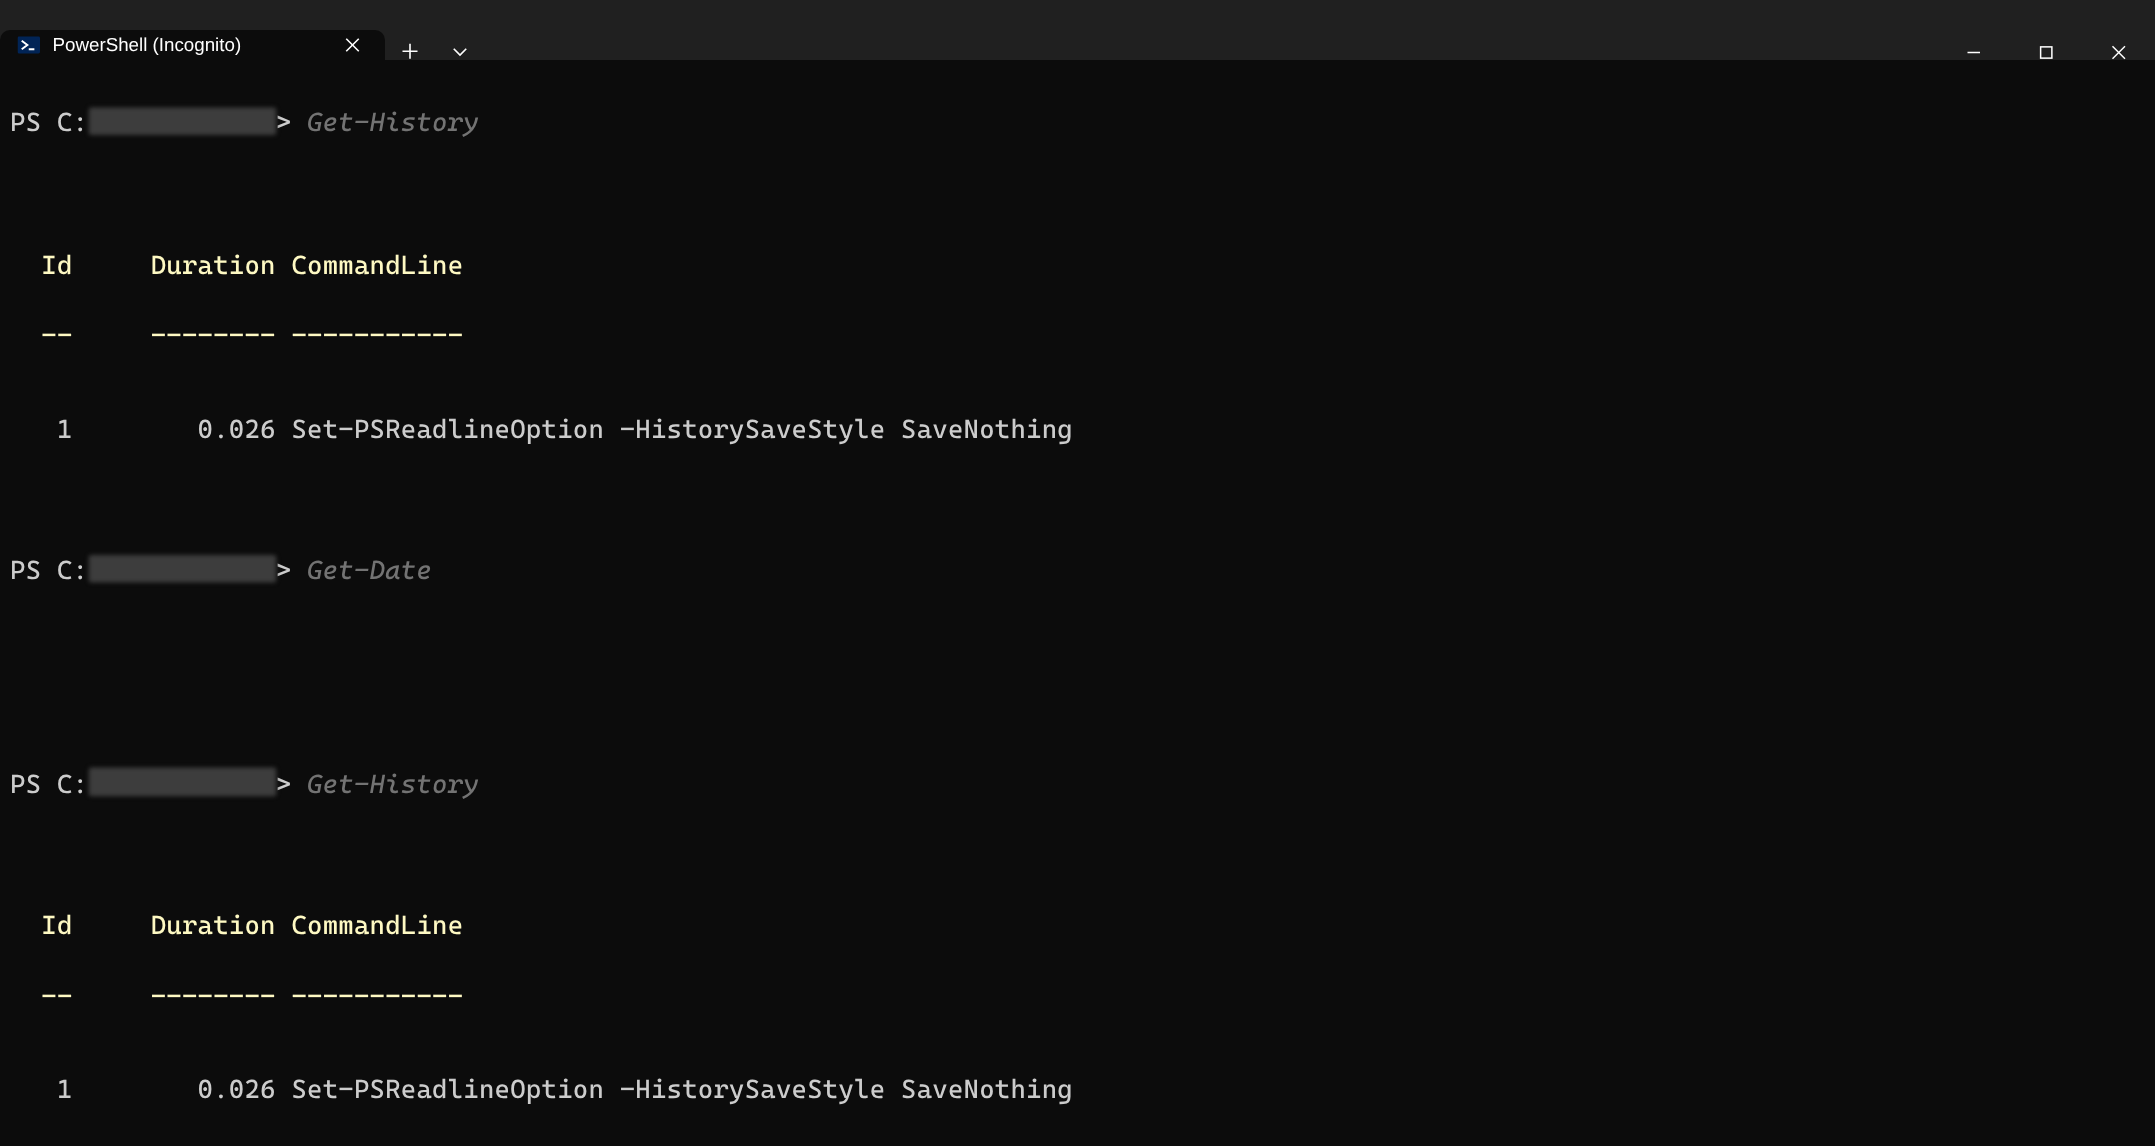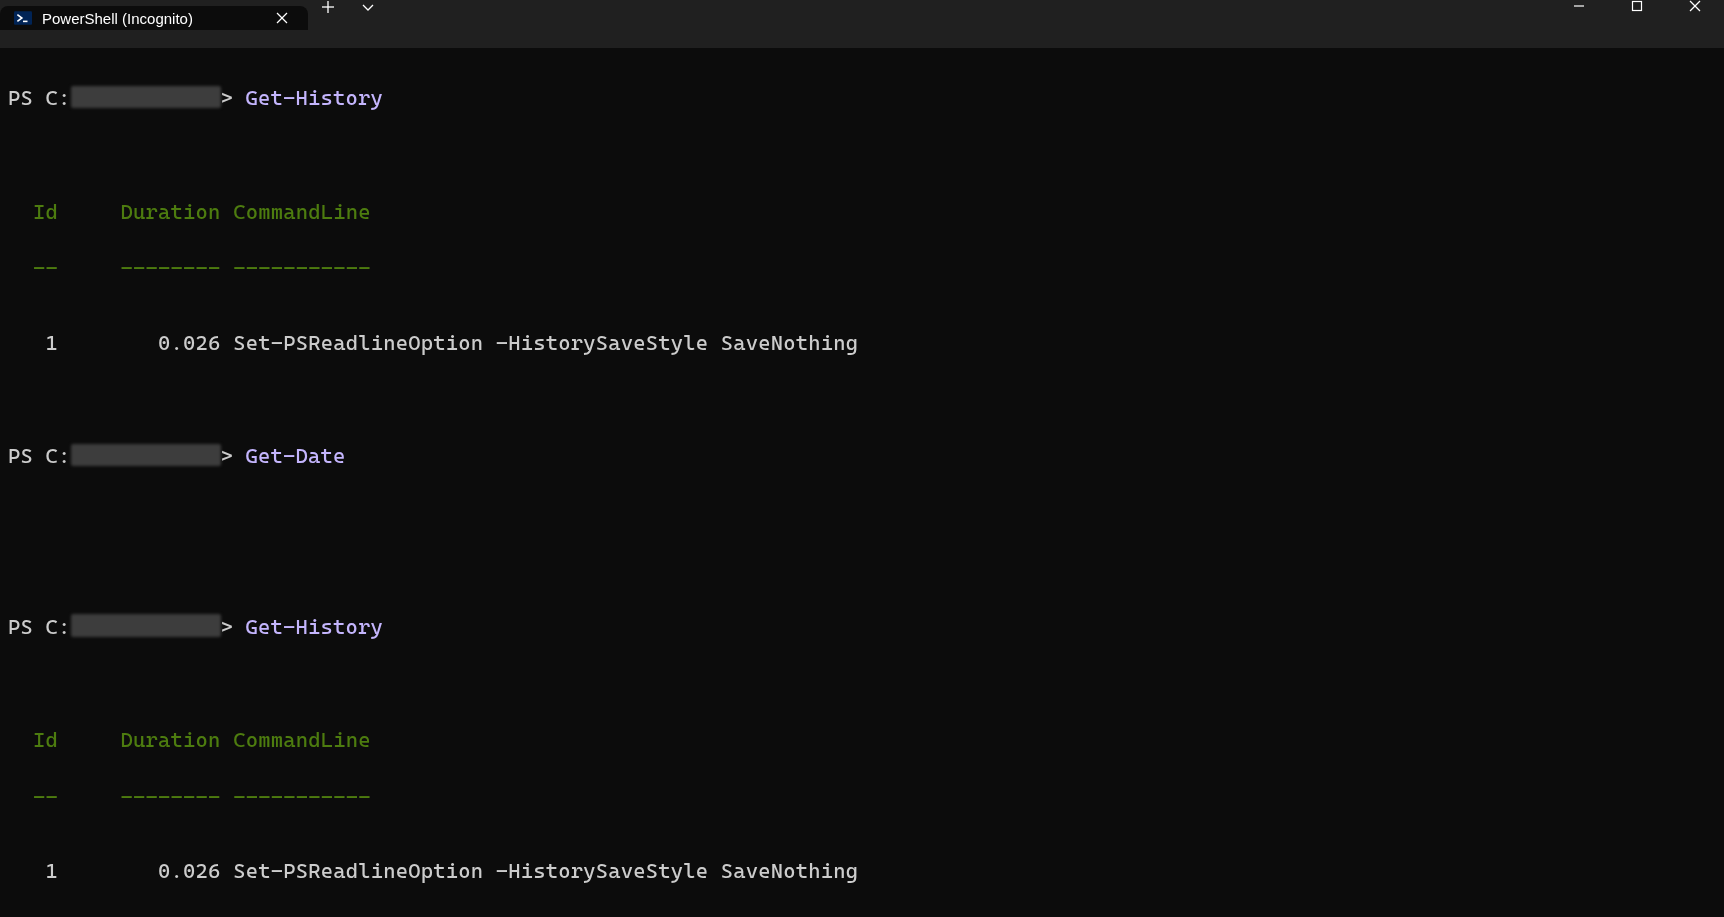--- a/index.html
+++ b/index.html
@@ -10,21 +10,21 @@
     background: #0c0c0c;
     font-family: Consolas, 'Cascadia Mono', 'Courier New', monospace;
     font-size: 21px;
     color: #cccccc;
     overflow: hidden;
   }
   .titlebar {
     height: 48px;
     background: #202020;
     display: flex;
-    align-items: flex-start;
+    align-items: flex-end;
     user-select: none;
   }
   .tab {
     display: flex;
     align-items: center;
     background: #0c0c0c;
     padding: 0 14px 0 14px;
     border-top-left-radius: 8px;
     border-top-right-radius: 8px;
     margin-top: 6px;
@@ -85,22 +85,22 @@
   .prompt-ps { color:#cccccc;margin-top:44px; }
   .redacted {
     display:inline-block;
     width: 150px;
     height: 1.05em;
     vertical-align: -3px;
     background: #3d3d3d;
     filter: blur(1.5px);
     border-radius:2px;
   }
-  .cmd { color:#c4b5fd; }
-  .header { color:#4d7c0f; }
+  .cmd { color:#737373;font-style:italic; }
+  .header { color:#fef9c3; }
   .row { color:#cccccc;margin-top:18px; }
   .blank { height: 1.35em; }
   @keyframes blink { 50% { opacity:0; } }
 </style>
 </head>
 <body>
 
 <div class="titlebar">
   <div class="tab">
     <span class="tab-icon">

